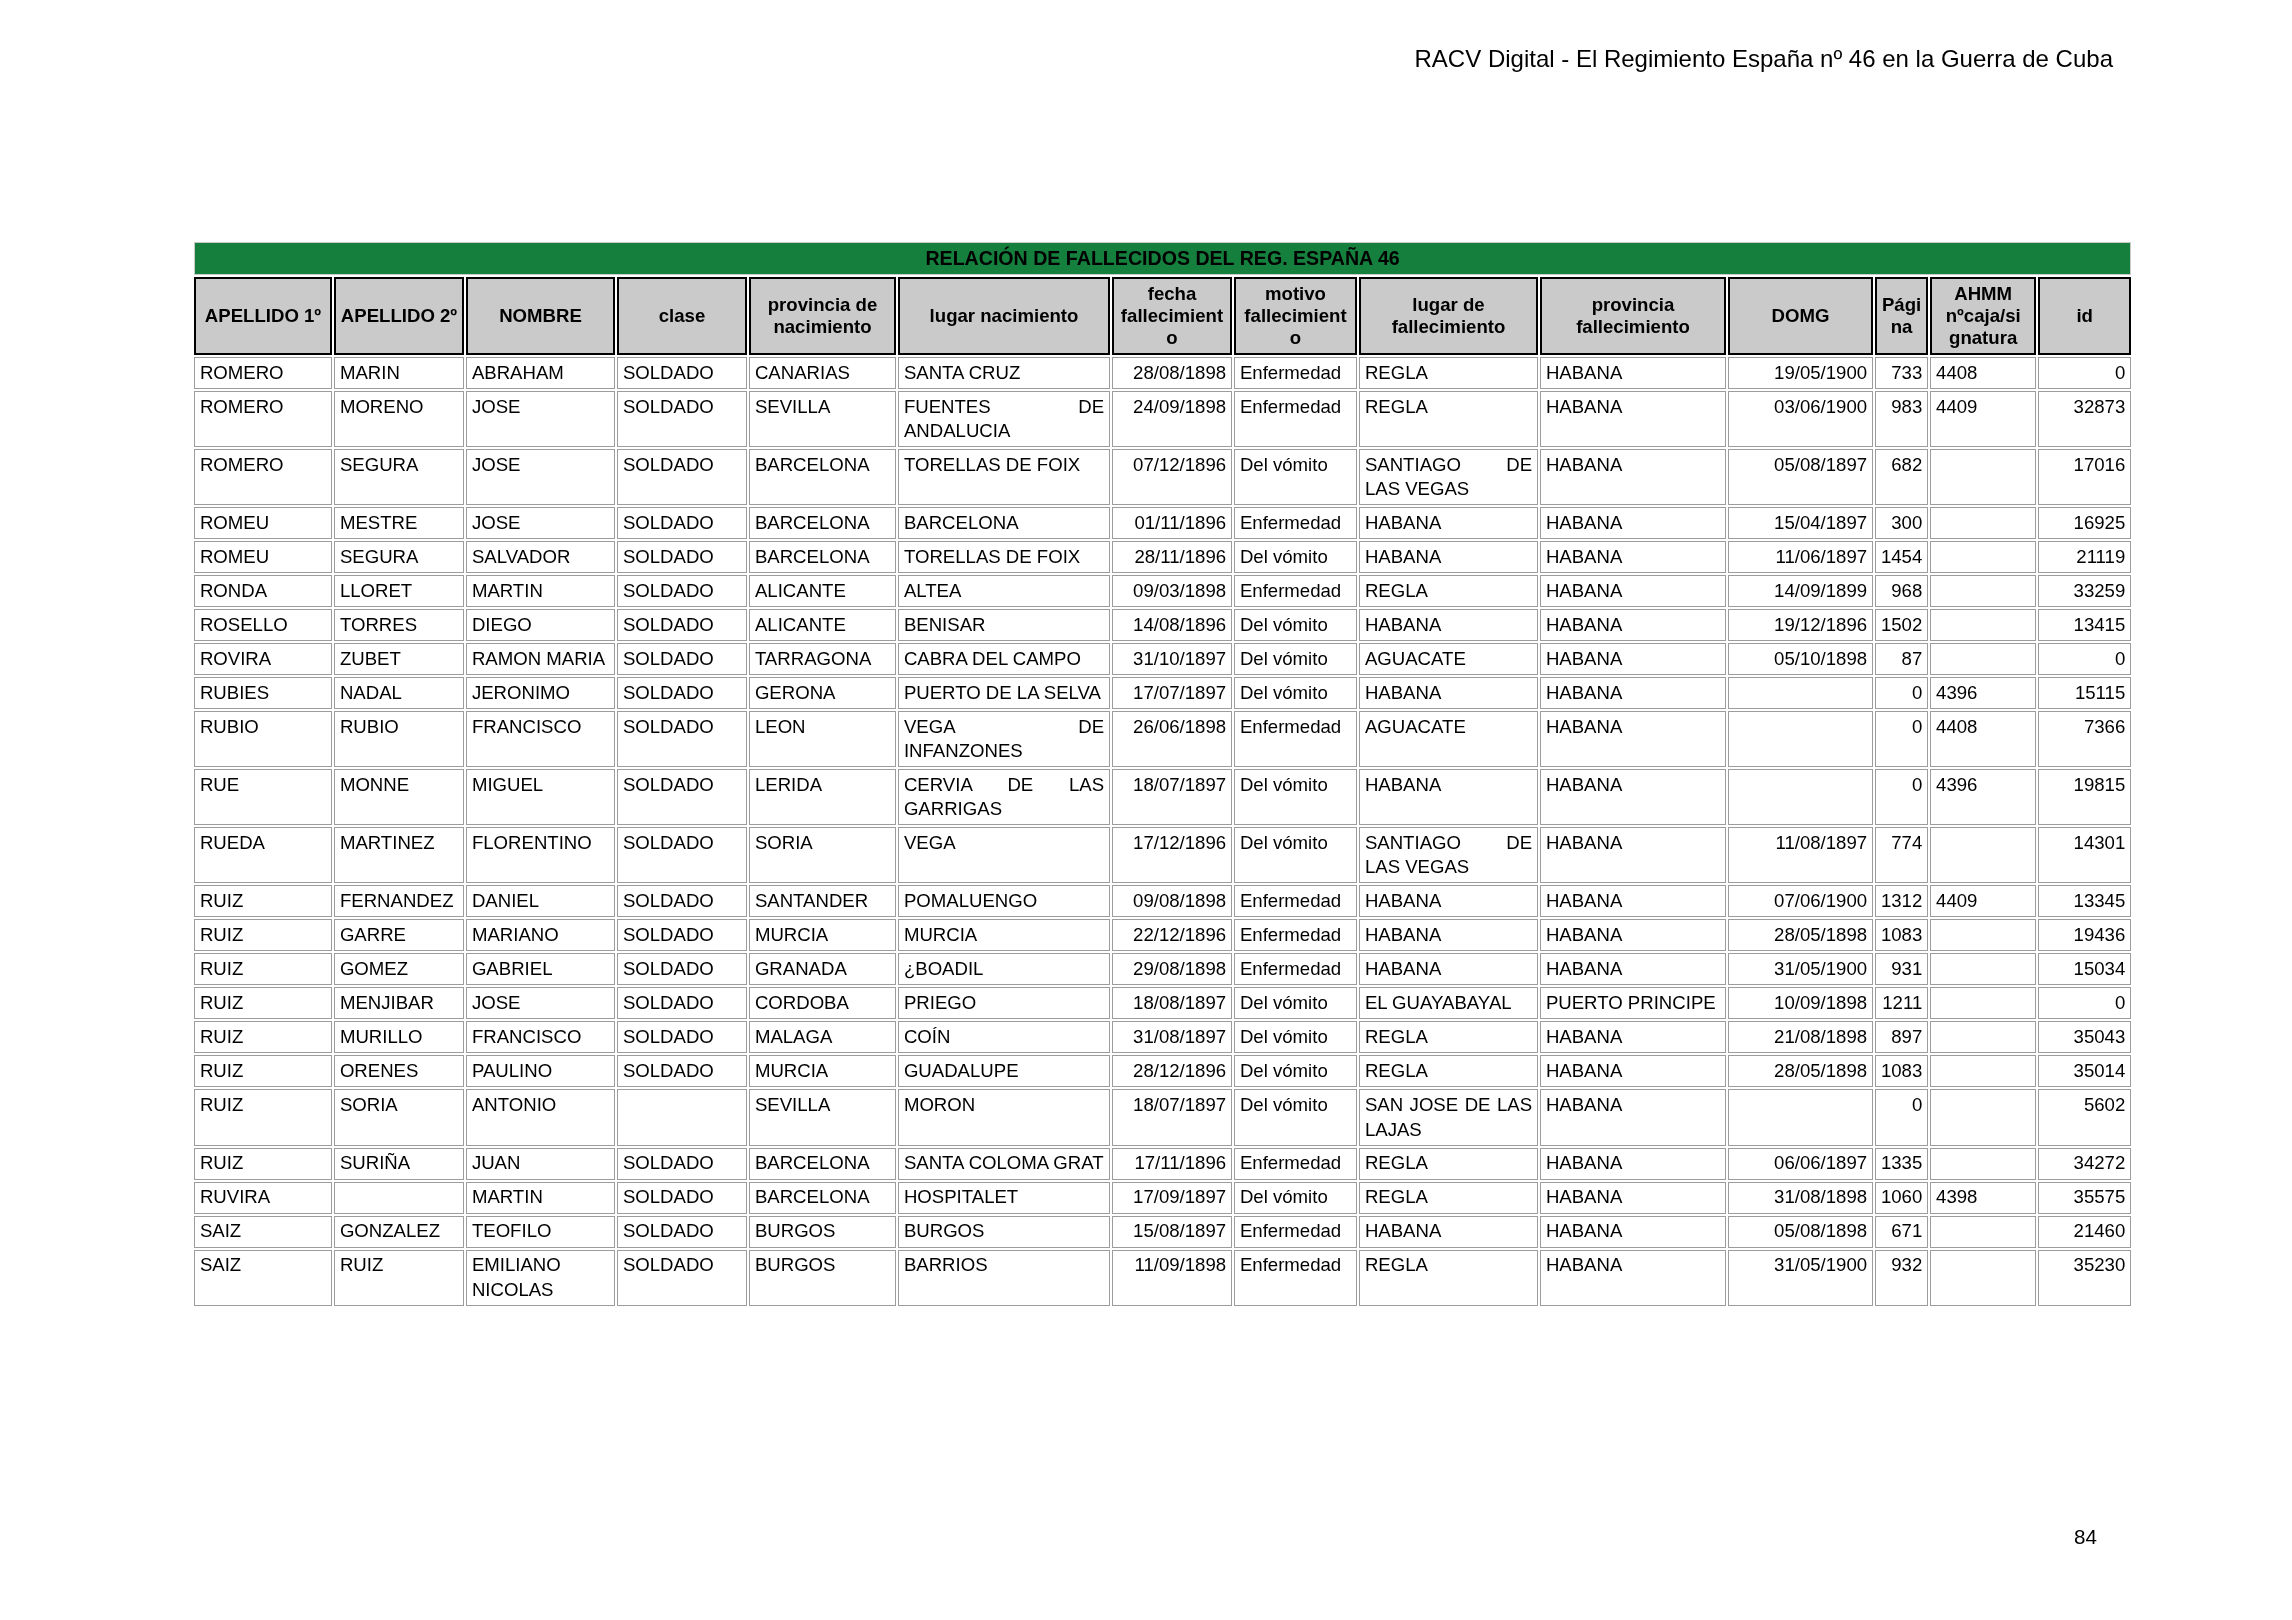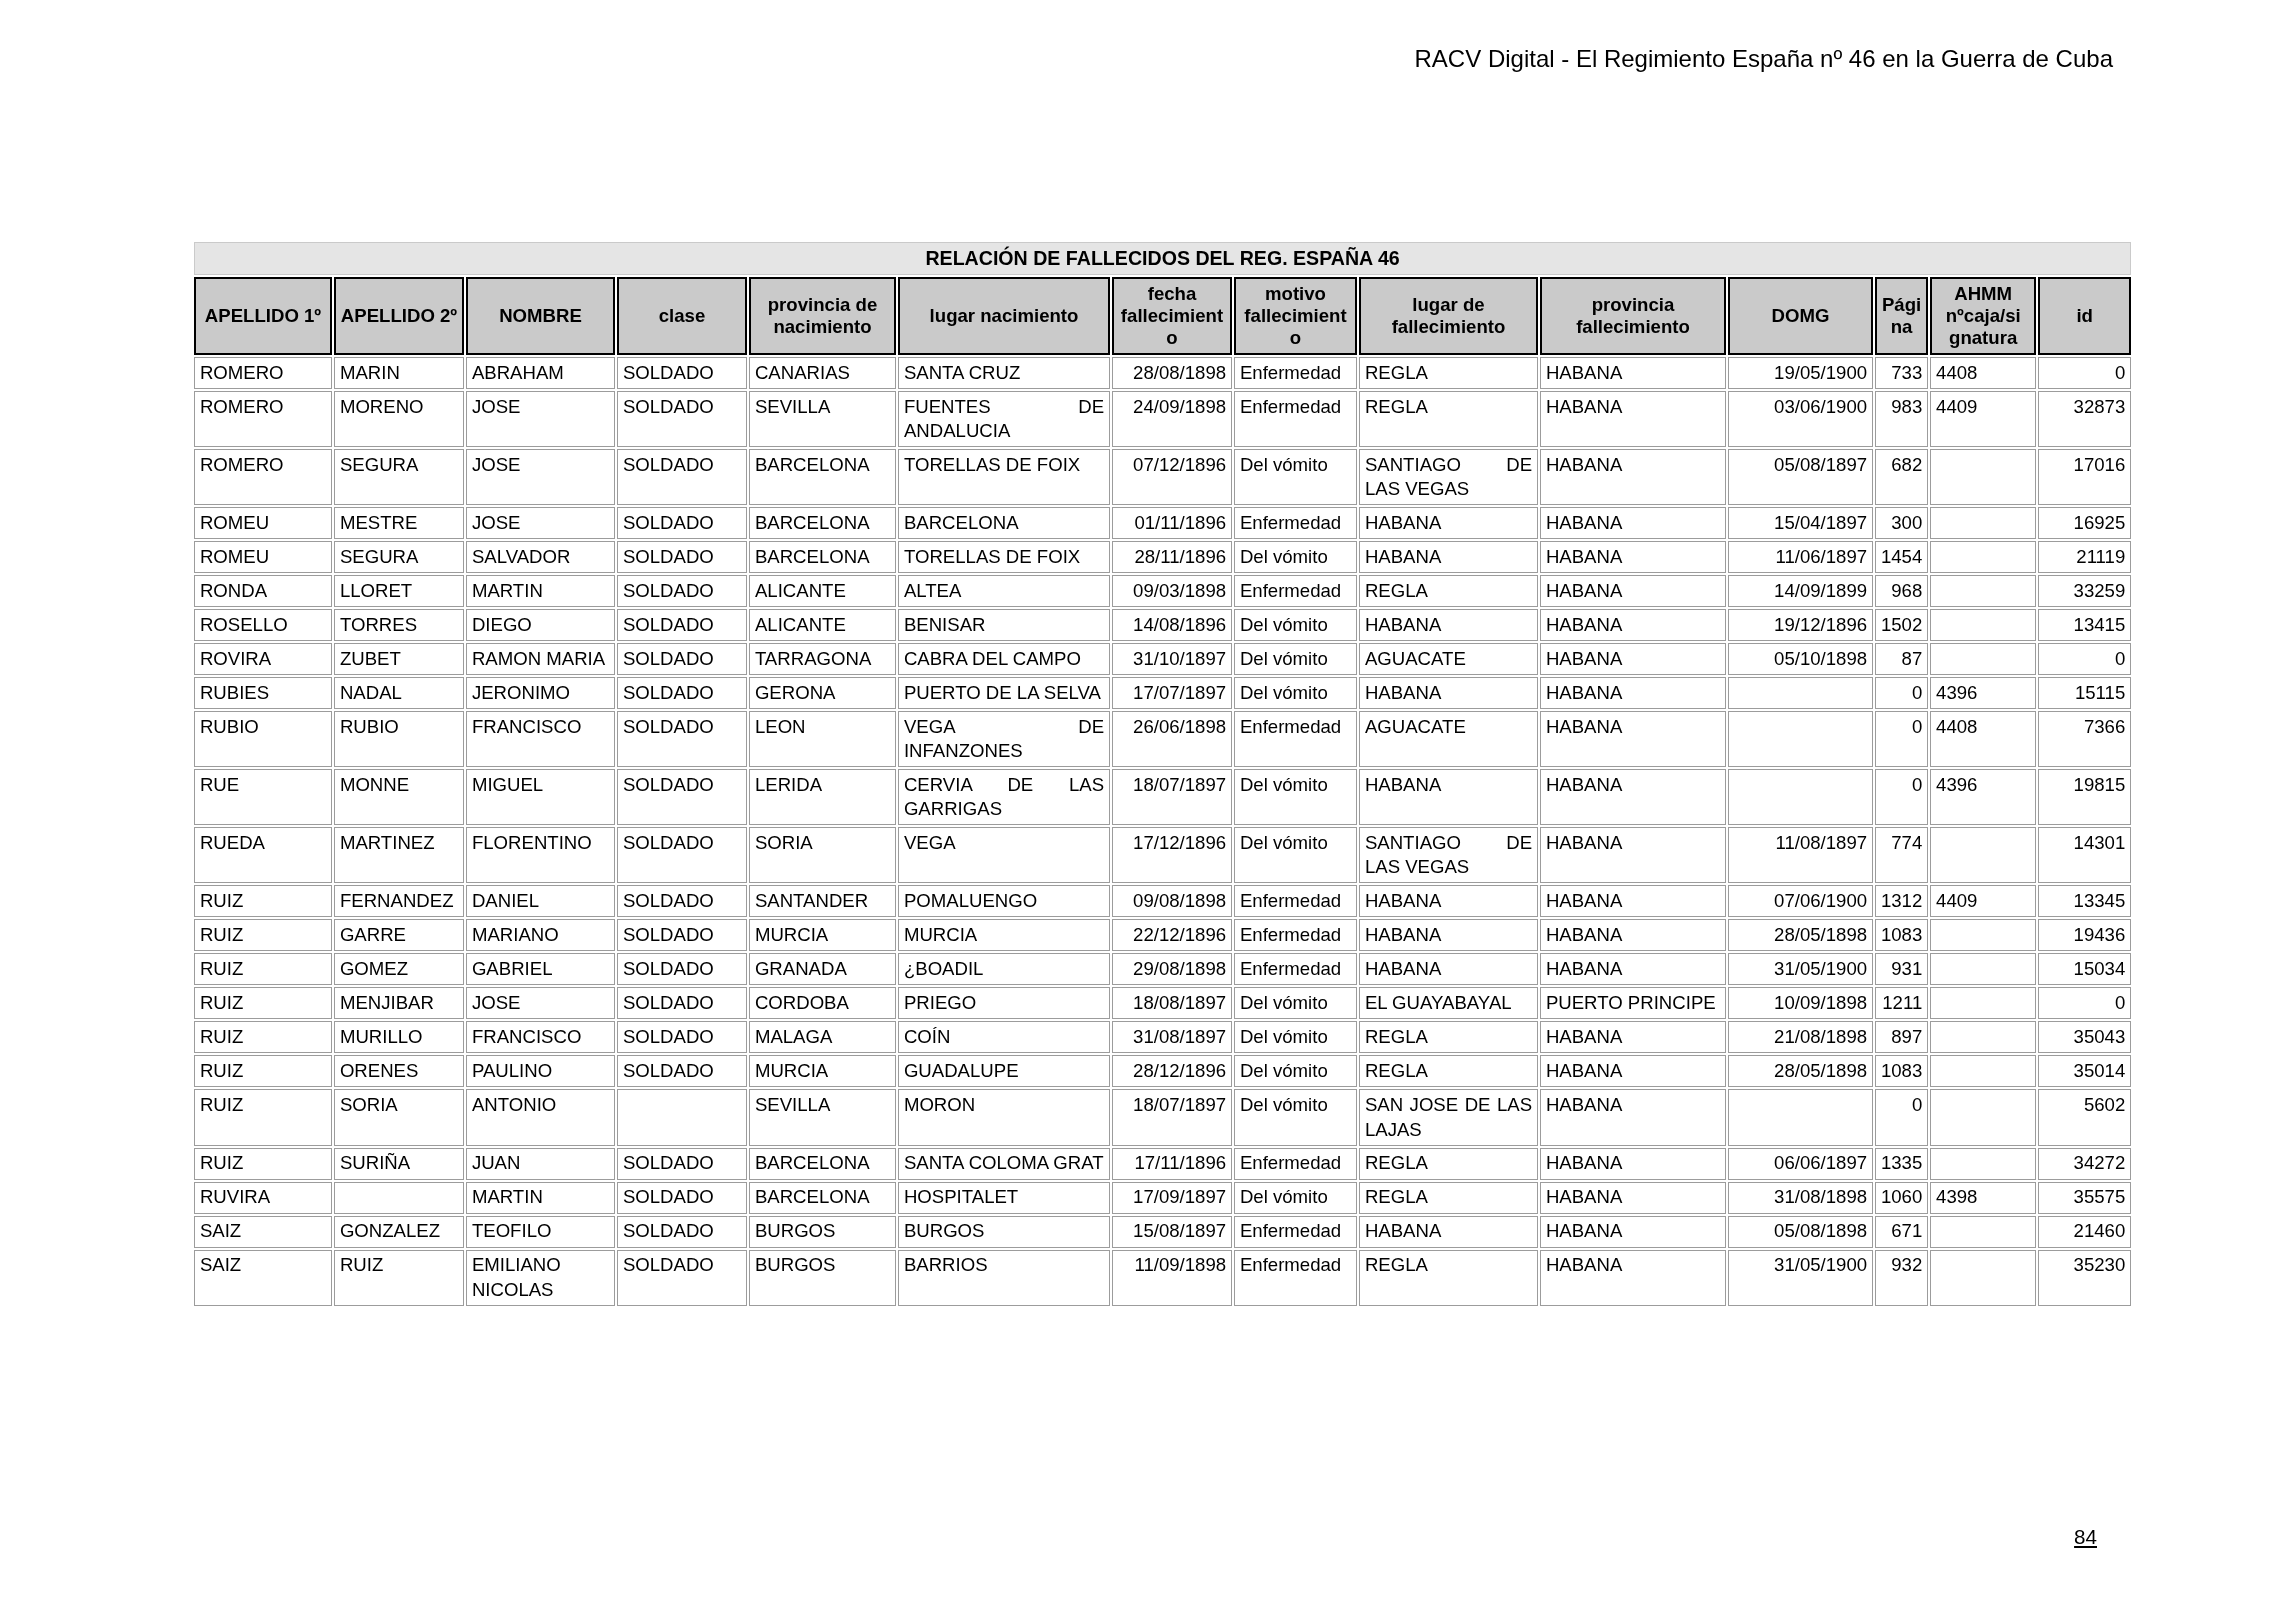--- a/index.html
+++ b/index.html
@@ -40,21 +40,21 @@
   col.c7  { width: 120px; }
   col.c8  { width: 123px; }
   col.c9  { width: 179px; }
   col.c10 { width: 186px; }
   col.c11 { width: 145px; }
   col.c12 { width: 51px;  }
   col.c13 { width: 106px; }
   col.c14 { width: 93px;  }
 
   td.title-cell {
-    background: #e5e5e5;
+    background: #15803d;
     border: 1px solid #cacaca;
     text-align: center;
     font-weight: bold;
     font-size: 19.6px;
     padding: 2.9px 2px;
     box-sizing: border-box;
   }
   th {
     background: #cacaca;
     border: 2px solid #000000;
@@ -89,21 +89,20 @@
   tbody td:nth-child(12),
   tbody td:nth-child(14) { text-align: right; }
 
   .page-number {
     position: absolute;
     left: 192px;
     top: 1525px;
     width: 1905px;
     text-align: right;
     font-size: 20.6px;
-    text-decoration: underline;
   }
 </style>
 </head>
 <body>
 
 <div class="doc-header">RACV Digital - El Regimiento España nº 46 en la Guerra de Cuba</div>
 
 <table class="main-table">
   <colgroup>
     <col class="c1">

